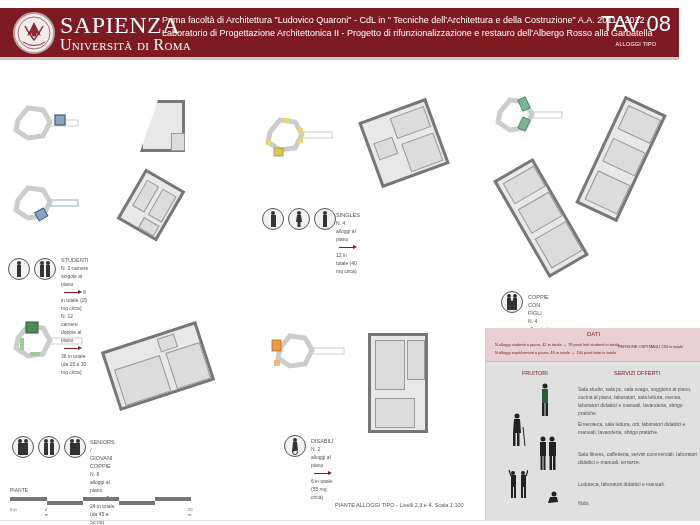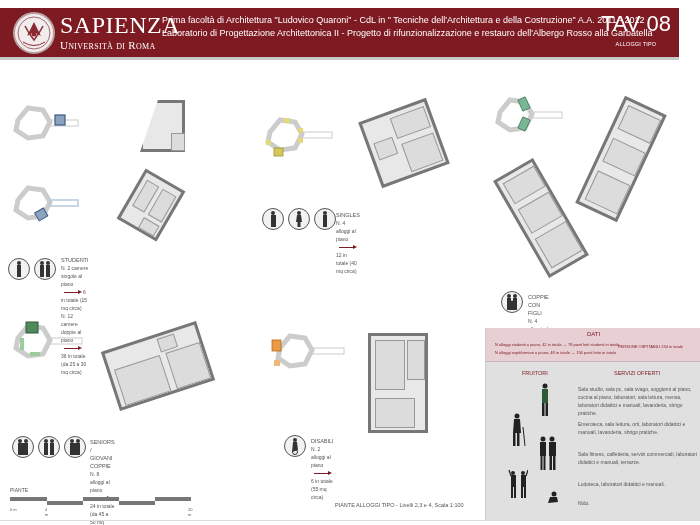--- a/index.html
+++ b/index.html
@@ -2,21 +2,21 @@
 <html><head>
 <meta charset="utf-8">
 <style>
   * { box-sizing: border-box; margin: 0; padding: 0; }
   body { width: 700px; height: 525px; background: #ffffff; font-family: "Liberation Sans", sans-serif; position: relative; overflow: hidden; color: #444; }
   .header { position: absolute; left: 0; top: 8px; width: 679px; height: 52px; background: #7d1a22; border-bottom: 3px solid #c8c8c8; }
   .logo { position: absolute; left: 13px; top: 4px; width: 42px; height: 42px; border-radius: 50%; background: #f3ecec; border: 2px solid #b8a0a2; }
   .logo svg { position: absolute; left: 0; top: 0; }
   .brand { position: absolute; left: 60px; top: 4px; color: #fff; font-family: "Liberation Serif", serif; }
   .brand .name { font-size: 24px; letter-spacing: 0.5px; line-height: 26px; }
-  .brand .sub { font-size: 11px; letter-spacing: 0.3px; line-height: 14px; font-variant: small-caps; }
+  .brand .sub { font-size: 16px; letter-spacing: 0.3px; line-height: 14px; font-variant: small-caps; }
   .htext { position: absolute; left: 162px; top: 6px; color: #fff; font-size: 9px; line-height: 13px; }
   .htext .l3 { font-size: 7.5px; }
   .tav { position: absolute; right: 8px; top: 4px; color: #fff; text-align: center; }
   .tav .num { font-size: 22px; line-height: 24px; text-align: right; }
   .tav .sub { font-size: 5.5px; margin-top: 5px; letter-spacing: 0.2px; }
 
   .section { position: absolute; }
   .keyplan { position: absolute; }
   .plan { position: absolute; background: #e8e8e8; border: 3px solid #777; }
   .plan .room { position: absolute; border: 1px solid #999; background: #dcdcdc; }

